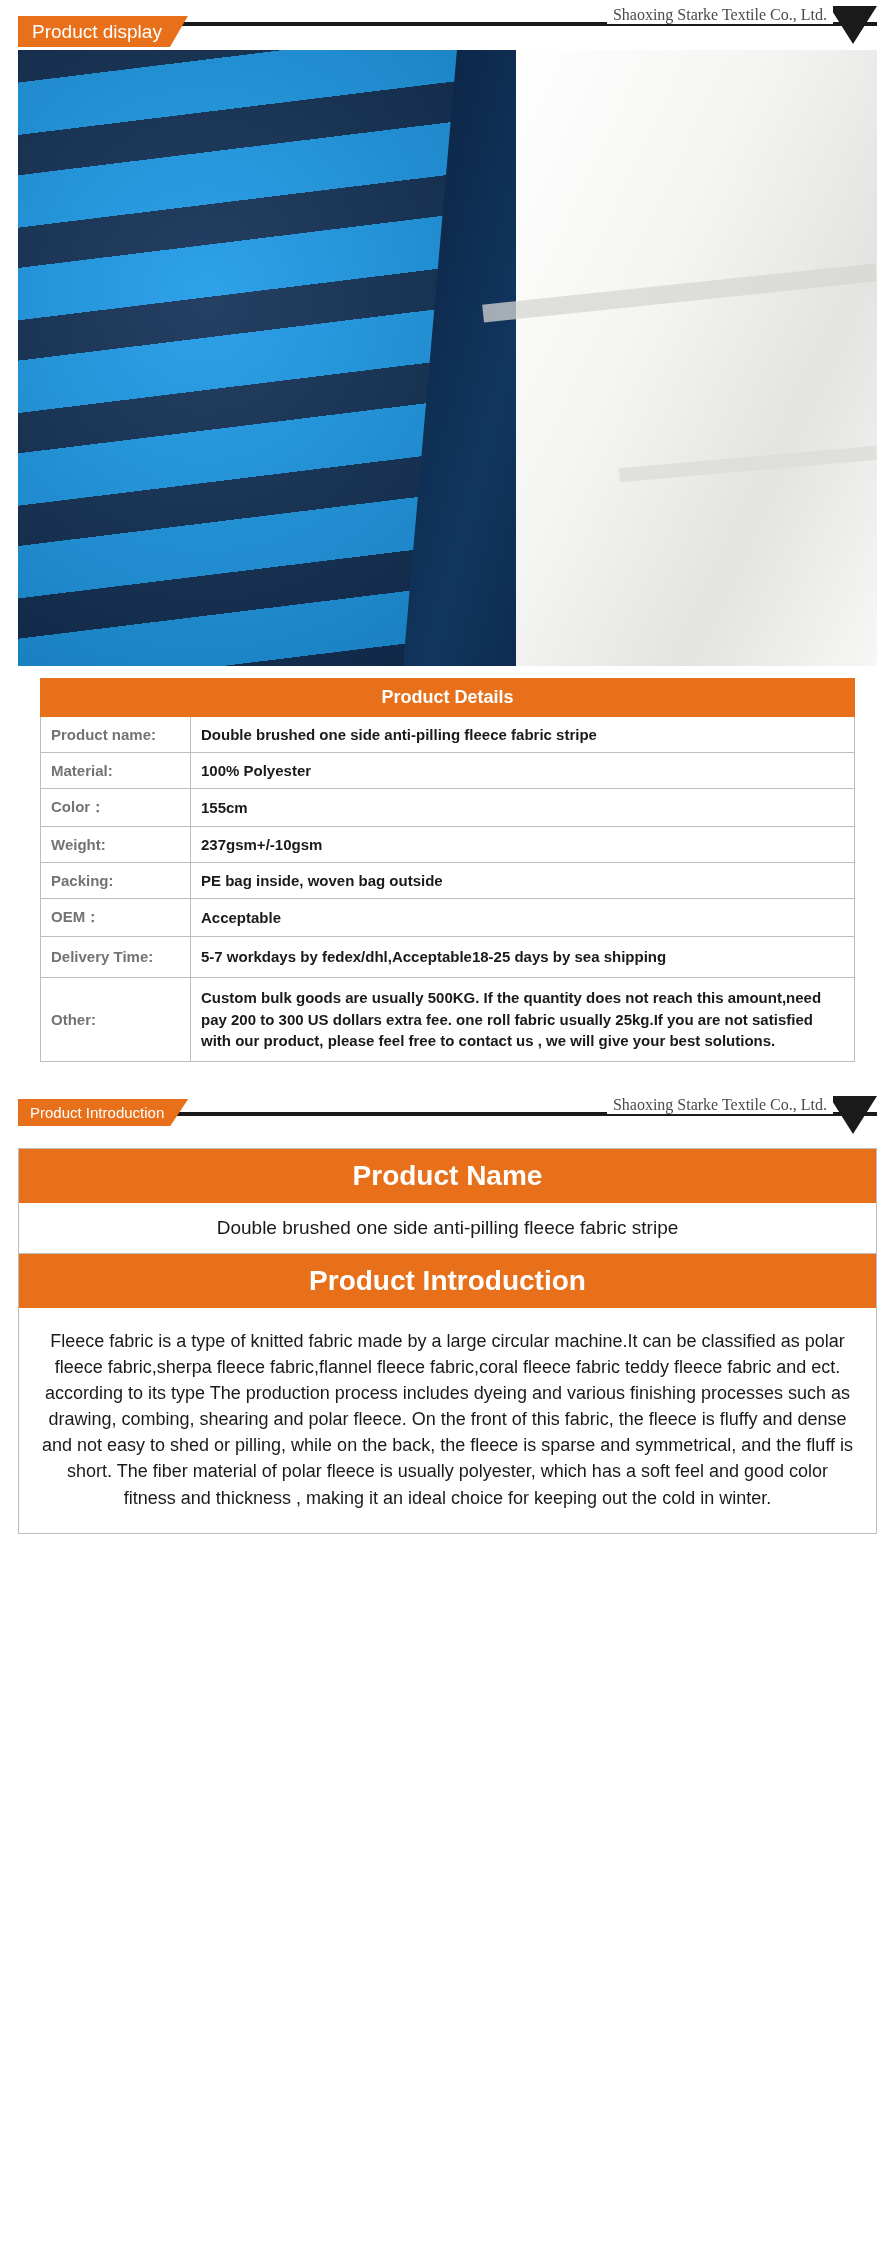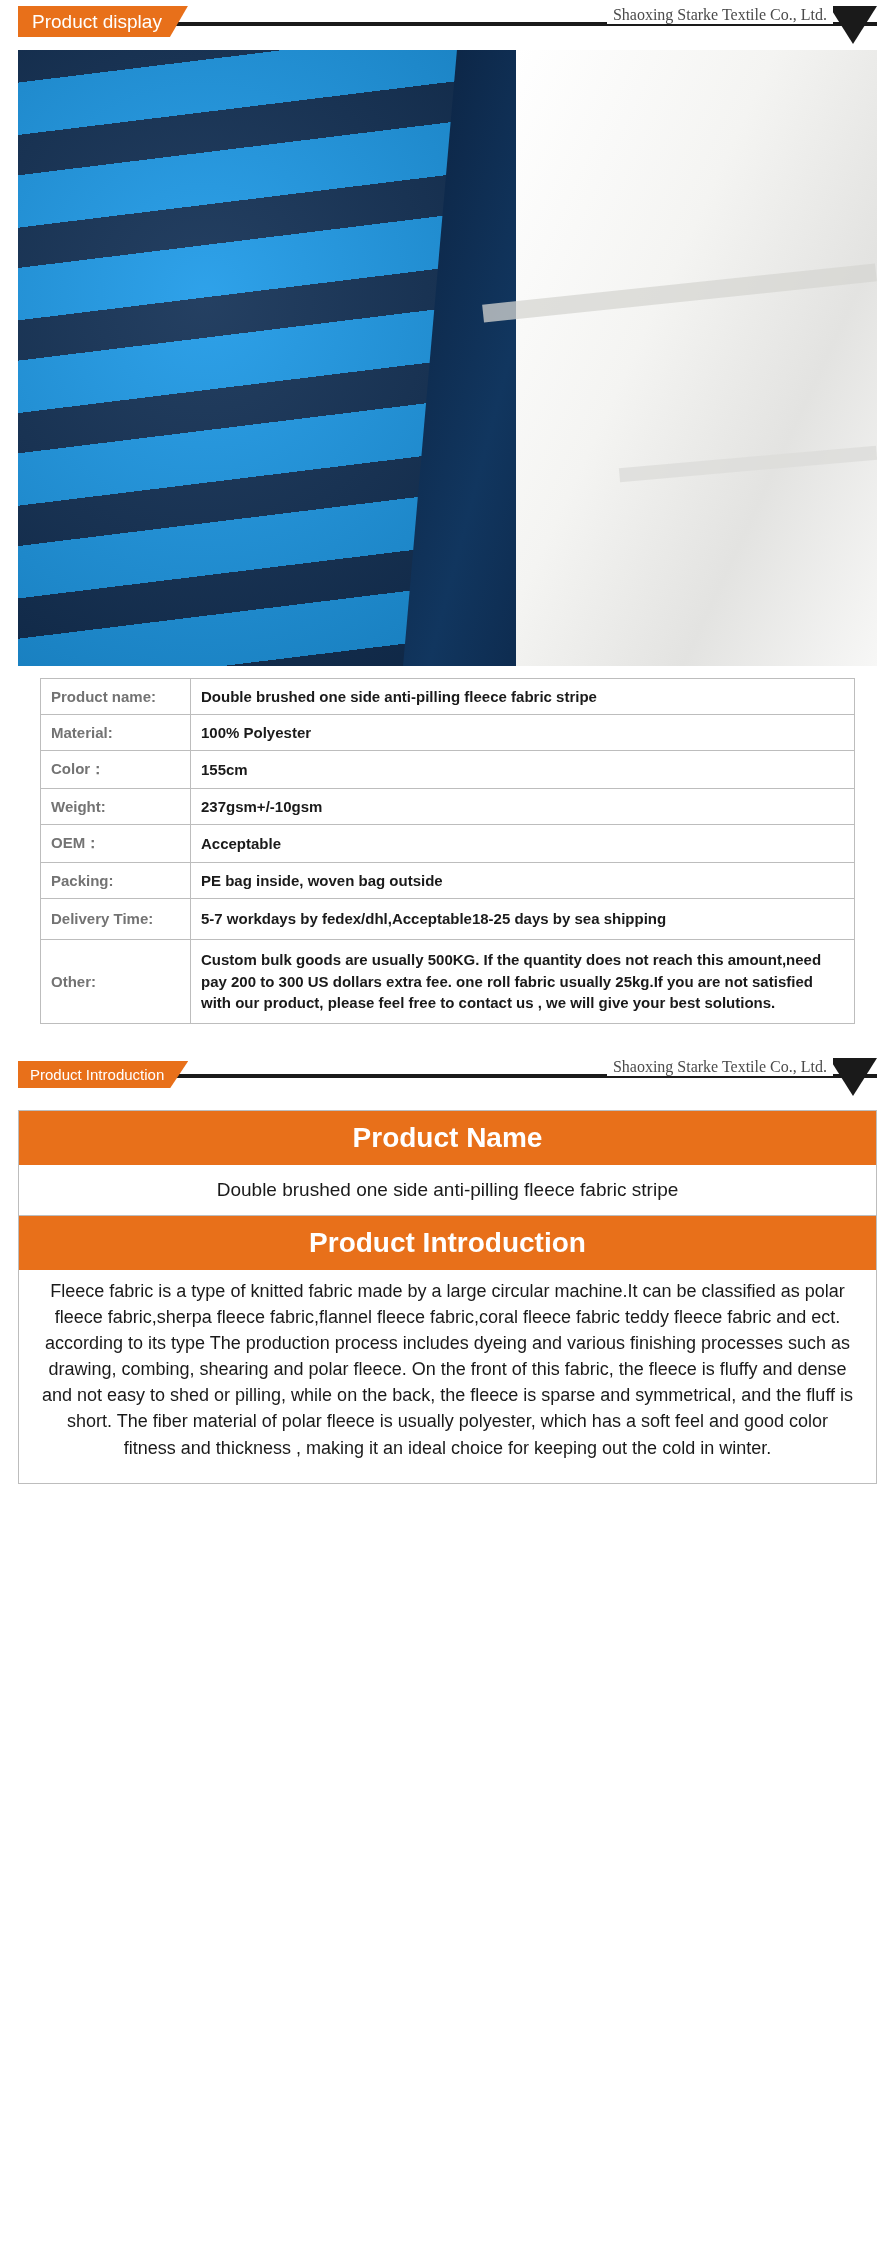--- a/index.html
+++ b/index.html
@@ -25,21 +25,21 @@
   .sec-head .rule {
     position: absolute;
     left: 0; right: 0;
     top: 22px;
     height: 4px;
     background: #1a1a1a;
   }
   .sec-head .tag {
     position: absolute;
     left: 0;
-    top: 6px;
+    top: 16px;
     height: 31px;
     background: #e8701a;
     color: #ffffff;
     font-size: 19px;
     line-height: 31px;
     padding: 0 26px 0 14px;
     white-space: nowrap;
     clip-path: polygon(0 0, 100% 0, calc(100% - 18px) 100%, 0 100%);
     z-index: 3;
   }
@@ -192,21 +192,21 @@
     text-align: center;
     font-size: 19px;
     color: #1a1a1a;
     padding: 14px 10px;
     border-bottom: 1px solid #bdbdbd;
   }
   .intro-body {
     font-size: 18px;
     color: #1a1a1a;
     line-height: 1.45;
-    padding: 8px 22px 22px 22px;
+    padding: 20px 22px 22px 22px;
     text-align: center;
   }
   .spacer { height: 28px; }
 </style>
 </head>
 <body>
 
 <div class="page">
 
   <div class="sec-head">
@@ -220,42 +220,45 @@
     <div class="stripes"></div>
     <div class="fold"></div>
     <div class="white-block"></div>
     <div class="white-edge"></div>
     <div class="white-edge2"></div>
   </div>
 
   <table class="details">
     <tbody>
       <tr>
+        <td class="title" colspan="2">Product Details</td>
+      </tr>
+      <tr>
         <td class="k">Product name:</td>
         <td class="v">Double brushed one side anti-pilling fleece fabric stripe</td>
       </tr>
       <tr>
         <td class="k">Material:</td>
         <td class="v">100% Polyester</td>
       </tr>
       <tr>
         <td class="k">Color：</td>
         <td class="v">155cm</td>
       </tr>
       <tr>
         <td class="k">Weight:</td>
         <td class="v">237gsm+/-10gsm</td>
       </tr>
       <tr>
+        <td class="k">Packing:</td>
+        <td class="v">PE bag inside, woven bag outside</td>
+      </tr>
+      <tr>
         <td class="k">OEM：</td>
         <td class="v">Acceptable</td>
-      </tr>
-      <tr>
-        <td class="k">Packing:</td>
-        <td class="v">PE bag inside, woven bag outside</td>
       </tr>
       <tr>
         <td class="k">Delivery Time:</td>
         <td class="v long">5-7 workdays by fedex/dhl,Acceptable18-25 days by sea shipping</td>
       </tr>
       <tr>
         <td class="k">Other:</td>
         <td class="v long">Custom bulk goods are usually 500KG. If the quantity does not reach this amount,need pay 200 to 300 US dollars extra fee. one roll fabric usually 25kg.If you are not satisfied with our product, please feel free to contact us , we will give your best solutions.</td>
       </tr>
     </tbody>

